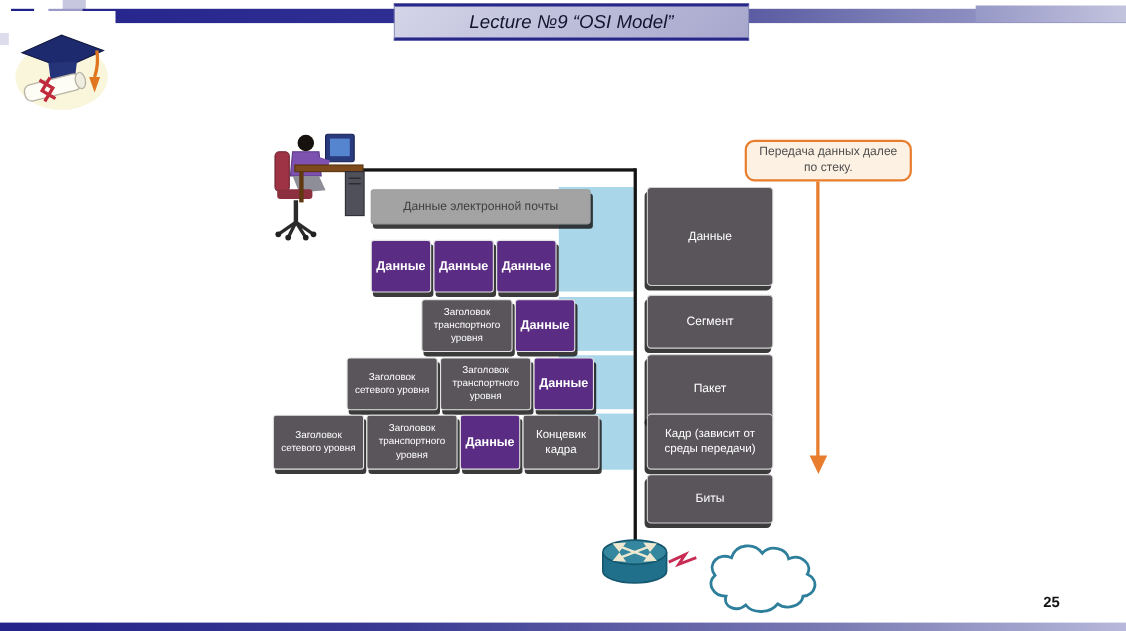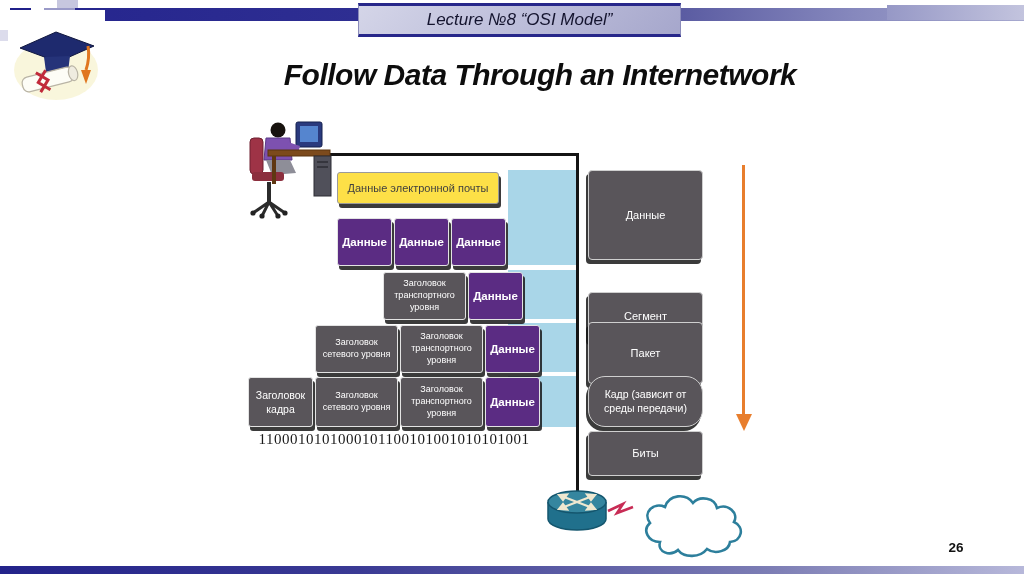--- a/index.html
+++ b/index.html
@@ -43,37 +43,37 @@
 
   .encap-row{position:absolute;display:flex;gap:2px;z-index:3;}
   .r0{top:172px;left:337px;height:32px;}
   .r1{top:218px;left:337px;height:48px;}
   .r2{top:272px;left:383px;height:48px;}
   .r3{top:325px;left:315px;height:48px;}
   .r4{top:377px;left:248px;height:50px;}
   .cell{display:flex;align-items:center;justify-content:center;text-align:center;
         box-sizing:border-box;border-radius:3px;border:1px solid #e3e3e3;
         box-shadow:2px 4px 0 rgba(25,25,25,.85);padding:1px 2px;}
-  .email{width:162px;background:#fde047;color:#3f3f3f;font-size:11px;border-color:#9a9a9a;}
+  .email{width:200px;background:#a3a3a3;color:#3f3f3f;font-size:11px;border-color:#9a9a9a;}
   .data{width:55px;background:#5b2c83;color:#fff;font-weight:bold;font-size:11.5px;}
   .hdr{width:83px;background:#59555a;color:#fff;font-size:9px;line-height:1.3;}
   .hdr_lg{width:65px;background:#59555a;color:#fff;font-size:10.5px;line-height:1.35;}
   .trailer{width:70px;background:#59555a;color:#fff;font-size:10.5px;line-height:1.35;}
 
   #bits-string{position:absolute;left:250px;top:431px;width:288px;text-align:center;z-index:3;
         font-family:"Liberation Serif",serif;font-size:15px;color:#1a1a1a;letter-spacing:0.5px;}
 
   .pdu{position:absolute;left:588px;width:115px;box-sizing:border-box;background:#59555a;color:#fff;
         display:flex;align-items:center;justify-content:center;text-align:center;
         font-size:11px;line-height:1.3;border-radius:4px;border:1px solid #cfcfcf;
         box-shadow:-2px 4px 0 rgba(25,25,25,.85);z-index:3;padding:2px 6px;}
   .p0{top:170px;height:90px;}
-  .p1{top:268px;height:49px;margin-top:24px;}
+  .p1{top:268px;height:49px;}
   .p2{top:322px;height:62px;}
-  .p3{top:376px;height:51px;font-size:10.5px;border-radius:17px;}
+  .p3{top:376px;height:51px;font-size:10.5px;}
   .p4{top:431px;height:45px;}
 
   #stack-callout{position:absolute;left:677px;top:127px;width:152px;height:38px;box-sizing:border-box;
         background:#fcf1e3;border:2px solid #e87e2d;border-radius:9px;z-index:3;
         display:flex;align-items:center;justify-content:center;text-align:center;
         font-size:11px;line-height:1.25;color:#4f4f4f;padding:2px 6px;}
   #transfer-arrow-line{position:absolute;left:742px;top:165px;width:3px;height:250px;background:#e87e2d;z-index:2;}
   #transfer-arrow-head{position:absolute;left:736px;top:414px;width:0;height:0;z-index:2;
         border-left:8px solid transparent;border-right:8px solid transparent;border-top:17px solid #e87e2d;}
 
@@ -90,39 +90,38 @@
 
   <div class="sq" id="sq-a"></div>
   <div class="sq" id="sq-b"></div>
   <div class="sq" id="sq-c"></div>
   <div class="sq" id="sq-d"></div>
   <div id="top-bar"></div>
   <div id="top-bar-end"></div>
   <div id="bottom-bar"></div>
 
   <div id="lecture-banner">
-    <span>Lecture  №8 “OSI Model”</span>
+    <span>Lecture  №9 “OSI Model”</span>
   </div>
 
   <div id="logo">
     <svg width="97" height="100" viewBox="0 0 97 100">
       <ellipse cx="48" cy="60" rx="42" ry="30" fill="#f7f3d0" opacity="0.75"></ellipse>
       <polygon points="12,38 48,22 86,36 50,52" fill="#1e2a6e" stroke="#10173f" stroke-width="1"></polygon>
       <path d="M36,47 L62,46 L60,62 Q48,68 38,62 Z" fill="#253379"></path>
       <path d="M80,36 Q82,48 78,60" stroke="#e0761f" stroke-width="3" fill="none"></path>
       <polygon points="73,60 83,60 78,74" fill="#e0761f"></polygon>
       <g transform="rotate(-14 40 70)">
         <rect x="14" y="62" width="52" height="15" rx="6" fill="#fdfdf6" stroke="#b9b4a5" stroke-width="1.2"></rect>
         <ellipse cx="66" cy="69.5" rx="4.5" ry="7.5" fill="#efece0" stroke="#b9b4a5" stroke-width="1.2"></ellipse>
         <path d="M30,60 L40,70 L30,80 M40,60 L30,70 L40,80" stroke="#c12a3a" stroke-width="3" fill="none"></path>
       </g>
     </svg>
   </div>
 
-  <div id="slide-title">Follow Data Through an Internetwork</div>
 
   <div class="cyan" id="cyan-0"></div>
   <div class="cyan" id="cyan-1"></div>
   <div class="cyan" id="cyan-2"></div>
   <div class="cyan" id="cyan-3"></div>
 
   <div id="wire-h"></div>
   <div id="wire-v"></div>
 
   <div id="workstation">
@@ -161,37 +160,39 @@
       <div class="encap-row r2">
         <div class="cell hdr">Заголовок транспортного уровня</div>
         <div class="cell data">Данные</div>
       </div>
       <div class="encap-row r3">
         <div class="cell hdr">Заголовок сетевого уровня</div>
         <div class="cell hdr">Заголовок транспортного уровня</div>
         <div class="cell data">Данные</div>
       </div>
       <div class="encap-row r4">
-        <div class="cell hdr_lg">Заголовок кадра</div>
         <div class="cell hdr">Заголовок сетевого уровня</div>
         <div class="cell hdr">Заголовок транспортного уровня</div>
         <div class="cell data">Данные</div>
+        <div class="cell trailer">Концевик кадра</div>
       </div>
     </div>
 
-  <div id="bits-string">1100010101000101100101001010101001</div>
 
   <div id="pdu-column">
       <div class="pdu p0">Данные</div>
       <div class="pdu p1">Сегмент</div>
       <div class="pdu p2">Пакет</div>
       <div class="pdu p3">Кадр (зависит от среды передачи)</div>
       <div class="pdu p4">Биты</div>
     </div>
 
+  <div id="stack-callout">
+    <span>Передача данных далее по стеку.</span>
+  </div>
   <div id="transfer-arrow-line"></div>
   <div id="transfer-arrow-head"></div>
 
   <div id="net-bottom">
     <svg width="210" height="90" viewBox="0 0 210 90">
       <g>
         <path d="M8,22 v17 a29,11 0 0,0 58,0 v-17" fill="#20708c" stroke="#14566e" stroke-width="1.5"></path>
         <ellipse cx="37" cy="22" rx="29" ry="11" fill="#35869f" stroke="#14566e" stroke-width="1.5"></ellipse>
         <g stroke="#efe8d0" stroke-width="2.2" fill="#efe8d0">
           <line x1="24" y1="17" x2="50" y2="27"></line>
@@ -200,14 +201,14 @@
           <polygon points="55,29 47,29.5 51,24"></polygon>
           <polygon points="55,15 47,14.5 51,20"></polygon>
           <polygon points="19,29 27,29.5 23,24"></polygon>
         </g>
       </g>
       <polyline points="68,31 83,24 77,33 93,27" fill="none" stroke="#c82c55" stroke-width="2.6"></polyline>
       <path d="M120,62 C108,62 102,50 110,43 C102,32 114,22 125,27 C129,14 146,13 153,23 C160,15 175,18 177,28 C188,23 199,33 194,42 C205,47 202,61 190,62 C189,71 175,75 167,69 C160,78 144,78 138,70 C130,77 117,72 120,62 Z" fill="#ffffff" stroke="#2d7f9c" stroke-width="2.6"></path>
     </svg>
   </div>
 
-  <div id="page-number">26</div>
+  <div id="page-number">25</div>
 </div>
 
 </body></html>

